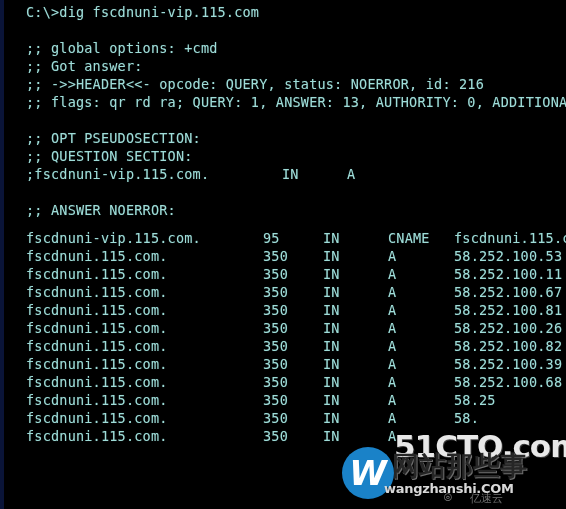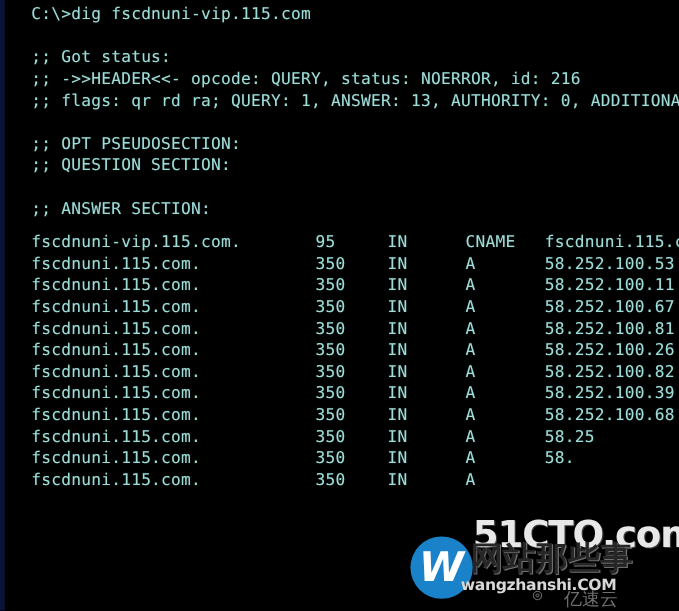--- a/index.html
+++ b/index.html
@@ -126,22 +126,22 @@
     font-size: 13px;
     line-height: 15px;
     letter-spacing: -0.3px;
     color: #d8d8d8;
     text-shadow: 1px 1px 1px rgba(0,0,0,0.8);
   }
   .wm-sub {
     position: absolute;
     left: 134px;
     top: 64px;
-    font-family: Liberation Sans, sans-serif;
-    font-size: 15px;
+    font-family: Liberation Mono, monospace;
+    font-size: 11px;
     line-height: 13px;
     color: #6f6f6f;
   }
   .wm-swirl {
     position: absolute;
     left: 108px;
     top: 62px;
     width: 26px;
     height: 14px;
     color: #6f6f6f;
@@ -153,30 +153,32 @@
 <body>
 
 <div id="console">
 
   <div class="left-edge"></div>
 
   <div class="screen">
 
     <div class="line">C:\&gt;dig fscdnuni-vip.115.com</div>
     <div class="line blank">&nbsp;</div>
-    <div class="line">;; Got status:</div>
+    <div class="line">;; global options: +cmd</div>
+    <div class="line">;; Got answer:</div>
     <div class="line">;; -&gt;&gt;HEADER&lt;&lt;- opcode: QUERY, status: NOERROR, id: 216</div>
     <div class="line">;; flags: qr rd ra; QUERY: 1, ANSWER: 13, AUTHORITY: 0, ADDITIONAL: 1</div>
     <div class="line blank">&nbsp;</div>
     <div class="line">;; OPT PSEUDOSECTION:</div>
     <div class="line">;; QUESTION SECTION:</div>
 
+    <div class="line row"><span class="q-name">;fscdnuni-vip.115.com.</span><span class="q-class">IN</span><span class="q-type">A</span></div>
 
     <div class="line blank">&nbsp;</div>
-    <div class="line">;; ANSWER SECTION:</div>
+    <div class="line">;; ANSWER NOERROR:</div>
 
     <div class="line row"><span class="c-name">fscdnuni-vip.115.com.</span><span class="c-ttl">95</span><span class="c-class">IN</span><span class="c-type">CNAME</span><span class="c-data">fscdnuni.115.com.</span></div>
 
     <div class="line row"><span class="c-name">fscdnuni.115.com.</span><span class="c-ttl">350</span><span class="c-class">IN</span><span class="c-type">A</span><span class="c-data">58.252.100.53</span></div>
 
     <div class="line row"><span class="c-name">fscdnuni.115.com.</span><span class="c-ttl">350</span><span class="c-class">IN</span><span class="c-type">A</span><span class="c-data">58.252.100.11</span></div>
 
     <div class="line row"><span class="c-name">fscdnuni.115.com.</span><span class="c-ttl">350</span><span class="c-class">IN</span><span class="c-type">A</span><span class="c-data">58.252.100.67</span></div>
 
     <div class="line row"><span class="c-name">fscdnuni.115.com.</span><span class="c-ttl">350</span><span class="c-class">IN</span><span class="c-type">A</span><span class="c-data">58.252.100.81</span></div>

